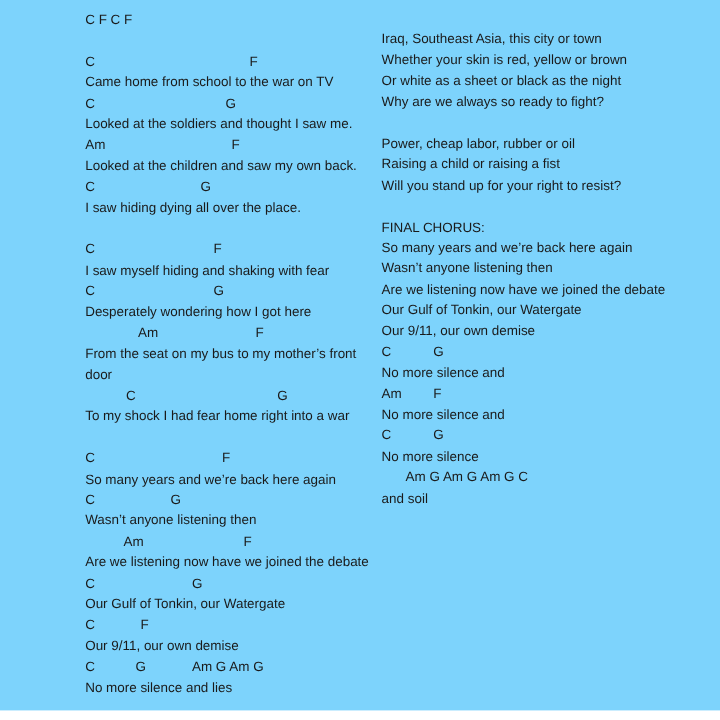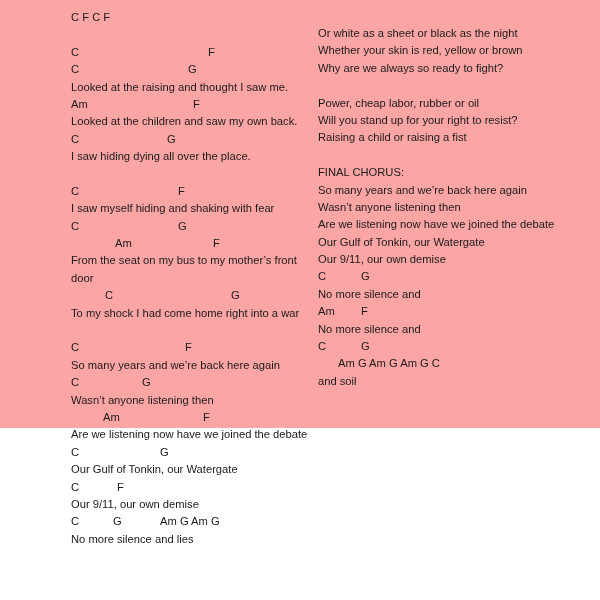--- a/index.html
+++ b/index.html
@@ -1,19 +1,19 @@
 <!DOCTYPE html>
 <html><head>
   <meta charset="utf-8">
   <style>
     html, body { margin: 0; padding: 0; background: #ffffff; }
     body { width: 600px; height: 600px; overflow: hidden; position: relative; }
     .page {
-      position: absolute; left: 0; top: 0; width: 600px; height: 428px;
-      background: #fca5a5;
+      position: absolute; left: 0; top: 0; width: 600px; height: 592px;
+      background: #7dd3fc;
       font-family: "Liberation Sans", "DejaVu Sans", sans-serif;
       font-size: 11.2px; color: #1a1a1a;
     }
     .col { position: absolute; }
     .col-left { left: 71px; top: 9px; width: 235px; }
     .col-right { left: 318px; top: 25px; width: 240px; }
     .line { height: 17.4px; line-height: 17.4px; position: relative; white-space: nowrap; }
     .line.blank { height: 17.4px; }
     .chord { position: absolute; top: 0; }
     .heading { }
@@ -24,25 +24,26 @@
 <div class="page">
 
   <div class="col col-left">
     <div class="line">C  F  C  F</div>
     <div class="line blank"></div>
     <div>
         <div class="line">
           <span class="chord" style="left: 0px;">C</span>
           <span class="chord" style="left: 137px;">F</span>
         </div>
+        <div class="line">Came home from school to the war on TV</div>
         <div class="line">
           <span class="chord" style="left: 0px;">C</span>
           <span class="chord" style="left: 117px;">G</span>
         </div>
-        <div class="line">Looked at the raising and thought I saw me.</div>
+        <div class="line">Looked at the soldiers and thought I saw me.</div>
         <div class="line">
           <span class="chord" style="left: 0px;">Am</span>
           <span class="chord" style="left: 122px;">F</span>
         </div>
         <div class="line">Looked at the children and saw my own back.</div>
         <div class="line">
           <span class="chord" style="left: 0px;">C</span>
           <span class="chord" style="left: 96px;">G</span>
         </div>
         <div class="line">I saw hiding dying all over the place.</div>
@@ -51,31 +52,32 @@
     <div>
         <div class="line">
           <span class="chord" style="left: 0px;">C</span>
           <span class="chord" style="left: 107px;">F</span>
         </div>
         <div class="line">I saw myself hiding and shaking with fear</div>
         <div class="line">
           <span class="chord" style="left: 0px;">C</span>
           <span class="chord" style="left: 107px;">G</span>
         </div>
+        <div class="line">Desperately wondering how I got here</div>
         <div class="line">
           <span class="chord" style="left: 44px;">Am</span>
           <span class="chord" style="left: 142px;">F</span>
         </div>
         <div class="line">From the seat on my bus to my mother’s front</div>
         <div class="line">door</div>
         <div class="line">
           <span class="chord" style="left: 34px;">C</span>
           <span class="chord" style="left: 160px;">G</span>
         </div>
-        <div class="line">To my shock I had come home right into a war</div>
+        <div class="line">To my shock I had fear home right into a war</div>
       </div>
     <div class="line blank"></div>
     <div>
         <div class="line">
           <span class="chord" style="left: 0px;">C</span>
           <span class="chord" style="left: 114px;">F</span>
         </div>
         <div class="line">So many years and we’re back here again</div>
         <div class="line">
           <span class="chord" style="left: 0px;">C</span>
@@ -102,29 +104,30 @@
           <span class="chord" style="left: 42px;">G</span>
           <span class="chord" style="left: 89px;">Am  G  Am  G</span>
         </div>
         <div class="line">No more silence and lies</div>
       </div>
 
   </div>
 
   <div class="col col-right">
     <div>
+        <div class="line">Iraq, Southeast Asia, this city or town</div>
+        <div class="line">Whether your skin is red, yellow or brown</div>
         <div class="line">Or white as a sheet or black as the night</div>
-        <div class="line">Whether your skin is red, yellow or brown</div>
         <div class="line">Why are we always so ready to fight?</div>
       </div>
     <div class="line blank"></div>
     <div>
         <div class="line">Power, cheap labor, rubber or oil</div>
+        <div class="line">Raising a child or raising a fist</div>
         <div class="line">Will you stand up for your right to resist?</div>
-        <div class="line">Raising a child or raising a fist</div>
       </div>
     <div class="line blank"></div>
     <div class="line heading">FINAL CHORUS:</div>
     <div>
         <div class="line">So many years and we’re back here again</div>
         <div class="line">Wasn’t anyone listening then</div>
         <div class="line">Are we listening now have we joined the debate</div>
         <div class="line">Our Gulf of Tonkin, our Watergate</div>
         <div class="line">Our 9/11, our own demise</div>
       </div>
@@ -136,20 +139,21 @@
         <div class="line">No more silence and</div>
         <div class="line">
           <span class="chord" style="left: 0px;">Am</span>
           <span class="chord" style="left: 43px;">F</span>
         </div>
         <div class="line">No more silence and</div>
         <div class="line">
           <span class="chord" style="left: 0px;">C</span>
           <span class="chord" style="left: 43px;">G</span>
         </div>
+        <div class="line">No more silence</div>
         <div class="line">
           <span class="chord" style="left: 20px;">Am  G  Am  G  Am  G  C</span>
         </div>
         <div class="line">and soil</div>
       </div>
   </div>
 
 </div>
 
 </body></html>

